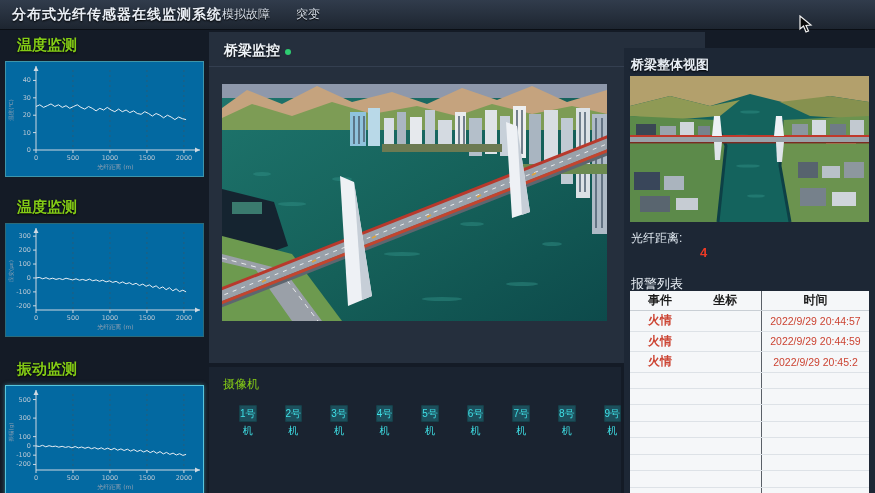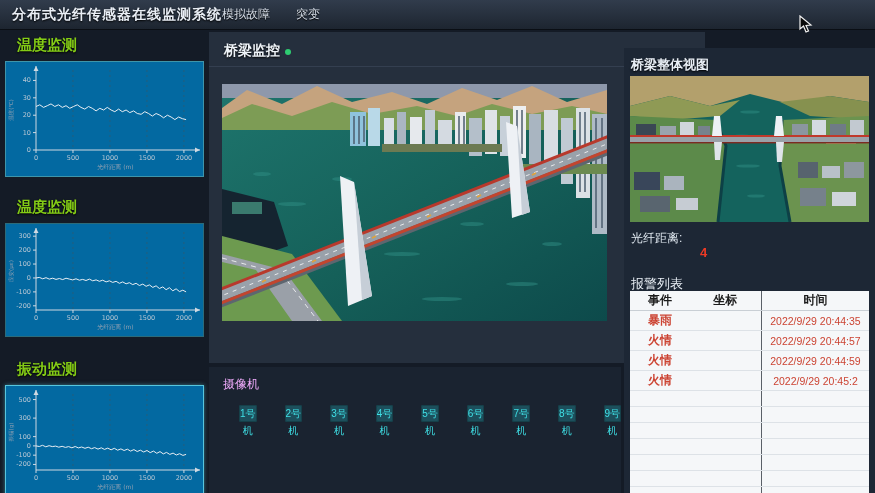--- a/index.html
+++ b/index.html
@@ -25,21 +25,21 @@
 
   
   #cpanel{position:absolute;left:209px;top:32px;width:496px;height:331px;background:#252f3d;}
   #cpanel .chead{display:flex;align-items:center;padding:10px 0 6px 15px;border-bottom:1px solid #343f50;
                  width:calc(100% - 0px);}
   #cpanel .chead .t{color:#eef3f8;font-size:14px;font-weight:bold;text-shadow:0 1px 2px #000;}
   #cpanel .dot{width:6px;height:6px;border-radius:50%;margin-left:5px;margin-top:2px;}
   #scene-main{position:absolute;left:13px;top:52px;width:385px;height:237px;background:#0f3e44;overflow:hidden;}
 
   #camstrip{position:absolute;left:209px;top:367px;width:412px;height:126px;background:#1a2330;}
-  #camstrip .clabel{color:#f0abfc;font-size:12px;margin:9px 0 1px 14px;}
+  #camstrip .clabel{color:#84cc16;font-size:12px;margin:9px 0 1px 14px;}
   #cambtns{display:flex;gap:28px;margin:12px 0 0 30px;}
   .cambtn{width:32px;height:17px;background:#1d4f5c;color:#3fe0e6;font-size:10px;line-height:17px;
           text-align:center;border-radius:2px;cursor:pointer;box-shadow:0 0 0 1px #154049 inset;}
 
   
   #rpanel{position:absolute;left:624px;top:48px;width:251px;height:461px;background:#1d2735;}
   #rpanel .rtitle{color:#e8eef5;font-size:13px;font-weight:bold;margin:8px 0 6px 7px;text-shadow:0 1px 2px #000;}
   #scene-over{position:absolute;left:6px;top:28px;width:239px;height:146px;background:#0f3e44;overflow:hidden;}
   #alarmcount{position:absolute;left:7px;top:182px;color:#dfe7ef;font-size:12px;}
   #alarmnum{position:absolute;left:76px;top:197px;color:#ed3a25;font-size:13px;font-weight:bold;}
@@ -357,25 +357,20 @@
     <table id="alarmtbl">
       <thead>
           <tr>
         <th class="c0">事件</th>
         <th class="c1">坐标</th>
         <th class="c2">时间</th>
       </tr>
         </thead>
       <tbody id="alarmbody">
           <tr>
-            <td class="c0 ev">暴雨</td>
-            <td class="c1"></td>
-            <td class="c2 tm">2022/9/29 20:44:35</td>
-          </tr>
-          <tr>
             <td class="c0 ev">火情</td>
             <td class="c1"></td>
             <td class="c2 tm">2022/9/29 20:44:57</td>
           </tr>
           <tr>
             <td class="c0 ev">火情</td>
             <td class="c1"></td>
             <td class="c2 tm">2022/9/29 20:44:59</td>
           </tr>
           <tr>

